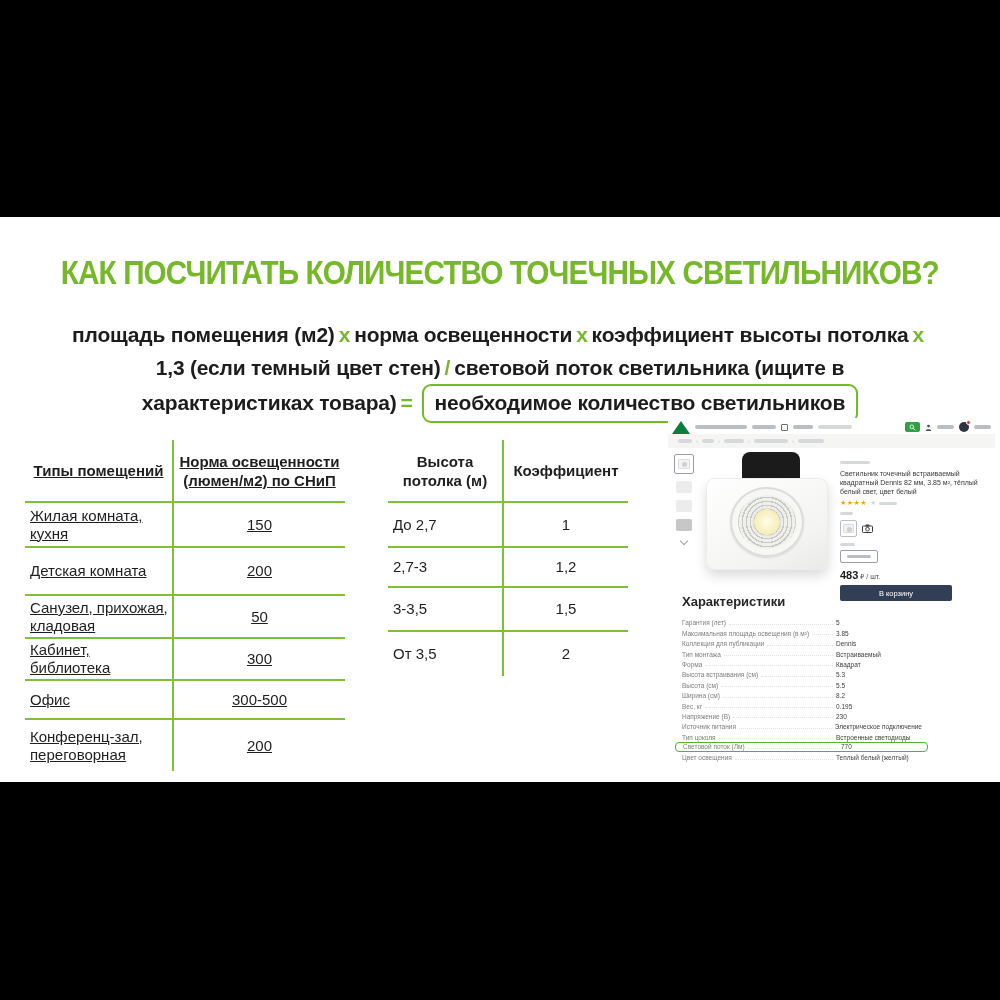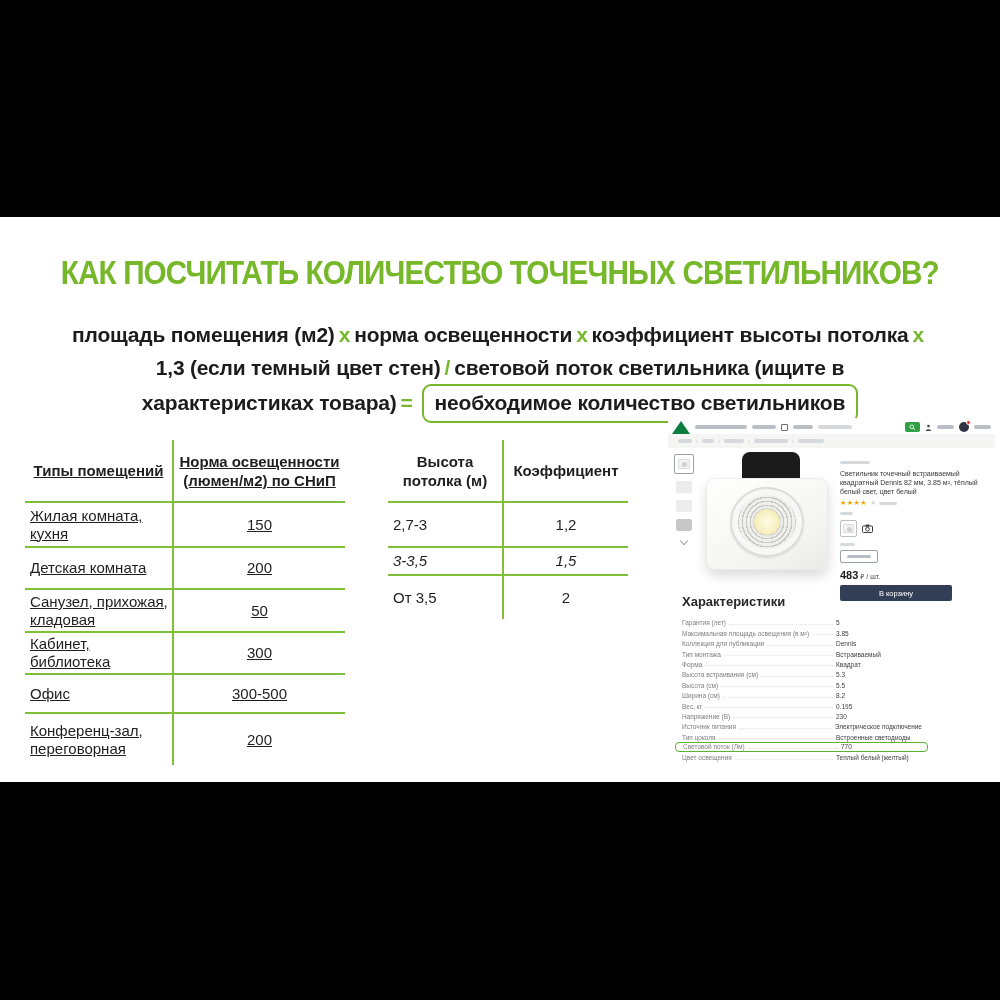--- a/index.html
+++ b/index.html
@@ -24,24 +24,24 @@
   th { font-weight:bold; text-align:center; line-height:19px; }
   td { text-align:center; line-height:18px; }
   td:first-child { text-align:left; padding-left:5px; }
   .tbl th:first-child, .tbl td:first-child { border-right:2px solid #80bf38; }
   .tbl thead th { border-bottom:2px solid #80bf38; height:62px; }
   .tbl tbody tr:not(:last-child) td { border-bottom:2px solid #80bf38; }
   .tbl-left { left:25px; top:440px; width:320px;text-decoration:underline; }
   .tbl-left col:first-child { width:148px; }
   .tbl-right { left:388px; top:440px; width:240px; }
   .tbl-right col:first-child { width:115px; }
-  .tbl-left tbody tr:nth-child(1) td{height:45px;} .tbl-left tbody tr:nth-child(2) td{height:42px;margin-top:45px;}
+  .tbl-left tbody tr:nth-child(1) td{height:45px;} .tbl-left tbody tr:nth-child(2) td{height:48px;margin-top:45px;}
   .tbl-left tbody tr:nth-child(3) td{height:43px;} .tbl-left tbody tr:nth-child(4) td{height:42px;}
   .tbl-left tbody tr:nth-child(5) td{height:39px;} .tbl-left tbody tr:nth-child(6) td{height:52px;}
-  .tbl-right tbody tr:nth-child(1) td{height:45px;} .tbl-right tbody tr:nth-child(2) td{height:28px;font-style:italic;}
+  .tbl-right tbody tr:nth-child(1) td{height:45px;} .tbl-right tbody tr:nth-child(2) td{height:40px;}
   .tbl-right tbody tr:nth-child(3) td{height:44px;} .tbl-right tbody tr:nth-child(4) td{height:45px;margin-left:12px;}
 
   
   .shop { left:668px; top:418px; width:327px; height:352px; background:#fff; font-size:7px; color:#333; }
   .shop-header { position:absolute; left:4px; top:2px; right:4px; height:14px; display:flex; align-items:center; gap:5px; }
   .logo-tri { width:0; height:0; border-left:9px solid transparent; border-right:9px solid transparent; border-bottom:13px solid #0b7d3e; }
   .ph { background:#b9bec4; border-radius:2px; height:4px; display:inline-block; }
   .ph.light { background:#d6d9dc; }
   .cat-icon { width:7px; height:7px; border:1.5px solid #6b7076; border-radius:1px; }
   .search-btn { width:15px; height:10px; background:#2fa043; border-radius:2px; color:#fff; font-size:6px;
@@ -157,20 +157,24 @@
       <col>
     </colgroup>
   <thead>
     <tr>
       <th>Высота потолка (м)</th>
       <th>Коэффициент</th>
     </tr>
   </thead>
   <tbody id="right-body">
       <tr>
+        <td>До 2,7</td>
+        <td>1</td>
+      </tr>
+      <tr>
         <td>2,7-3</td>
         <td>1,2</td>
       </tr>
       <tr>
         <td>3-3,5</td>
         <td>1,5</td>
       </tr>
       <tr>
         <td>От 3,5</td>
         <td>2</td>

